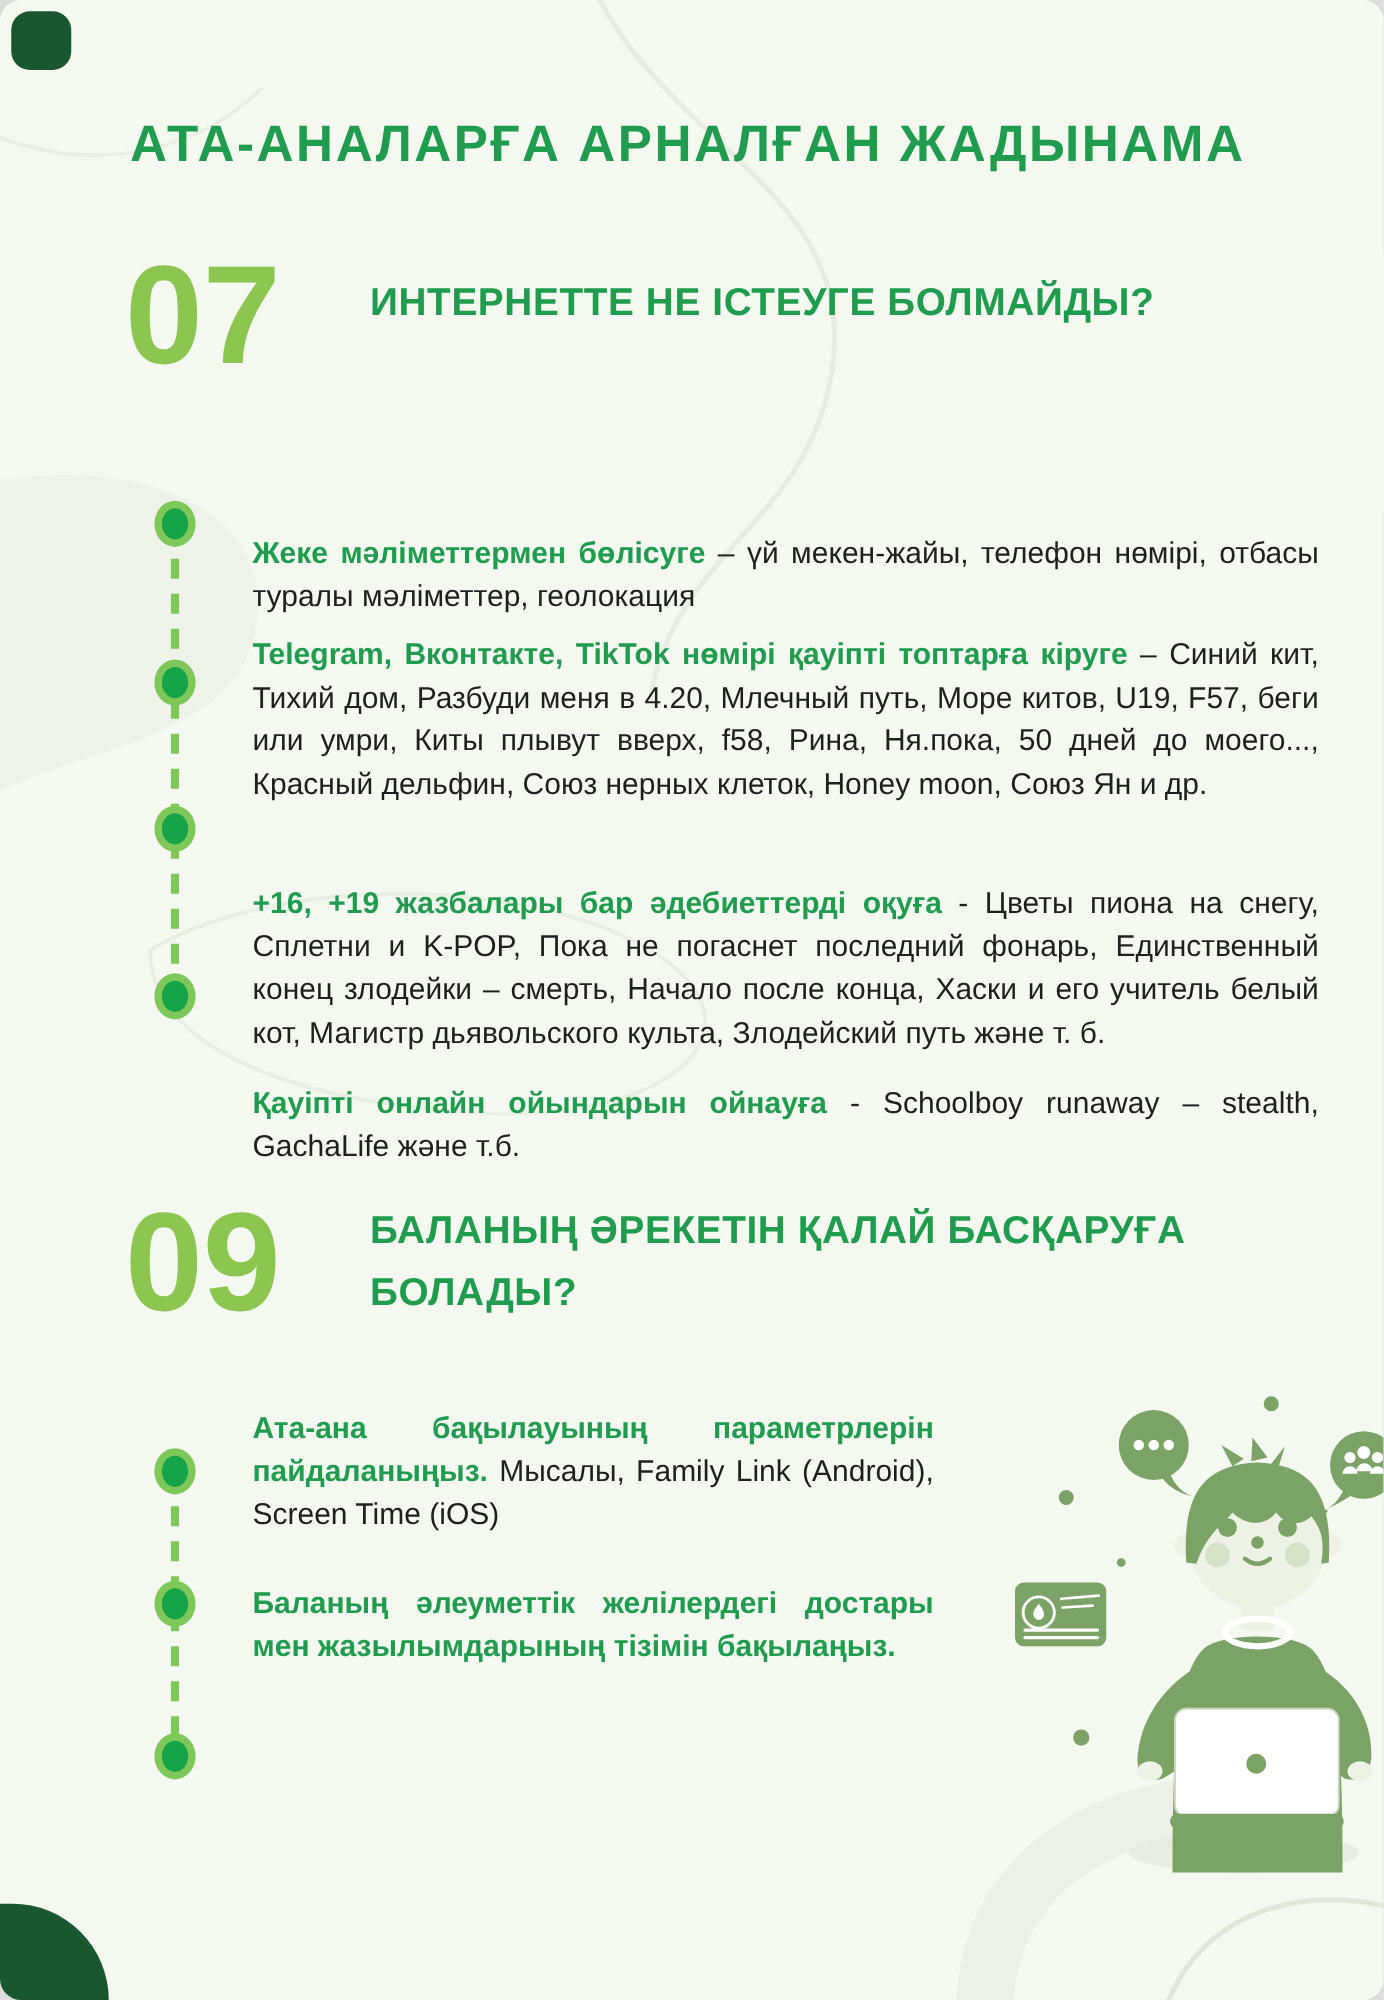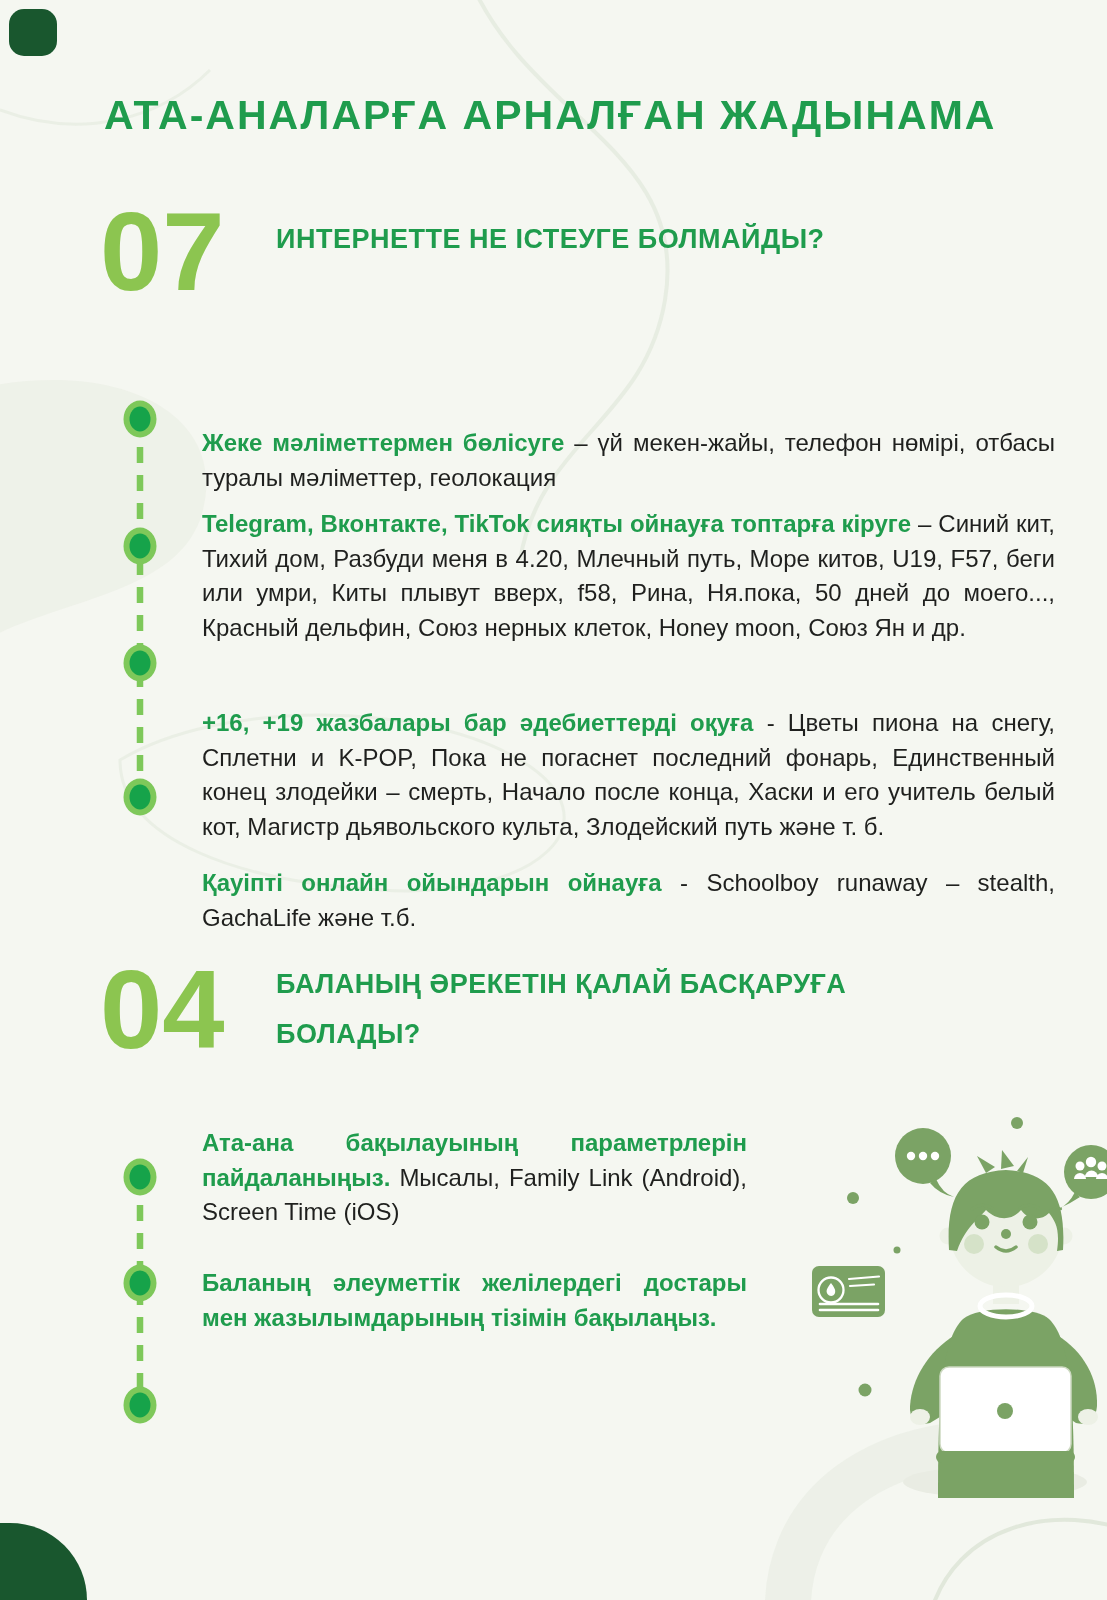--- a/index.html
+++ b/index.html
@@ -12,21 +12,21 @@
     --bg:#f5f7f1;
     --illo:#7ba365;
     --illo-light:#edf1e6;
     --cheek:#d5e2c8;
     --swirl:#e6ebe0;
   }
   html,body{margin:0;padding:0;}
   body{background:#dcdcdc;font-family:"Liberation Sans","DejaVu Sans",sans-serif;}
   .page{
     position:relative;width:1107px;height:1600px;background:var(--bg);
-    overflow:hidden;margin:0 auto;
+    overflow:hidden;margin:0 auto;border-radius:17px;
   }
   svg{display:block;}
   .bg-svg{position:absolute;left:0;top:0;}
   .corner-tl{
     position:absolute;left:9px;top:9px;width:48px;height:47px;
     border-radius:15px;background:var(--dark);
   }
   .corner-bl{
     position:absolute;left:0;bottom:0;width:87px;height:77px;
     border-radius:0 78px 0 0;background:var(--dark);
@@ -36,22 +36,22 @@
     font-size:41px;font-weight:bold;color:var(--green);
     letter-spacing:2px;white-space:nowrap;
   }
   .sec-num{
     position:absolute;left:100px;margin:0;
     font-size:112px;font-weight:bold;color:var(--lightgreen);line-height:1;
   }
   .sec-num.n1{top:196px;}
   .sec-num.n2{top:954px;}
   .sec-heading{
-    position:absolute;left:276px;margin:0;
-    font-size:27px;font-weight:bold;color:var(--green);
+    position:absolute;left:296px;margin:0;
+    font-size:31px;font-weight:bold;color:var(--green);
   }
   .sec-heading.h1{top:224px;white-space:nowrap;letter-spacing:0.5px;}
   .sec-heading.h2{top:959px;width:720px;line-height:50px;letter-spacing:0.5px;}
   .item{
     position:absolute;margin:0;
     font-size:24px;line-height:34.5px;color:var(--ink);
     text-align:justify;
   }
   .item .lead{font-weight:bold;color:var(--green);}
   .item .sep{color:var(--ink);}
@@ -106,27 +106,27 @@
       <ellipse cx="22" cy="268" rx="10.5" ry="12.5" fill="var(--dotfill)"></ellipse>
     </g>
     <g>
       <ellipse cx="22" cy="402" rx="16.5" ry="18.5" fill="var(--ring)"></ellipse>
       <ellipse cx="22" cy="402" rx="10.5" ry="12.5" fill="var(--dotfill)"></ellipse>
     </g>
   </svg>
 
   <p class="item s1 p1"><span class="lead">Жеке мәліметтермен бөлісуге</span><span class="sep"> – </span><span>үй мекен-жайы, телефон нөмірі, отбасы туралы мәліметтер, геолокация</span></p>
 
-  <p class="item s1 p2"><span class="lead">Telegram, Вконтакте, TikTok сияқты ойнауға топтарға кіруге</span><span class="sep"> – </span><span>Синий кит, Тихий дом, Разбуди меня в 4.20, Млечный путь, Море китов, U19, F57, беги или умри, Киты плывут вверх, f58, Рина, Ня.пока, 50 дней до моего..., Красный дельфин, Союз нерных клеток, Honey moon, Союз Ян и др.</span></p>
+  <p class="item s1 p2"><span class="lead">Telegram, Вконтакте, TikTok нөмірі қауіпті топтарға кіруге</span><span class="sep"> – </span><span>Синий кит, Тихий дом, Разбуди меня в 4.20, Млечный путь, Море китов, U19, F57, беги или умри, Киты плывут вверх, f58, Рина, Ня.пока, 50 дней до моего..., Красный дельфин, Союз нерных клеток, Honey moon, Союз Ян и др.</span></p>
 
   <p class="item s1 p3"><span class="lead">+16, +19 жазбалары бар әдебиеттерді оқуға</span><span class="sep"> - </span><span>Цветы пиона на снегу, Сплетни и K-POP, Пока не погаснет последний фонарь, Единственный конец злодейки – смерть, Начало после конца, Хаски и его учитель белый кот, Магистр дьявольского культа, Злодейский путь және т. б.</span></p>
 
   <p class="item s1 p4"><span class="lead">Қауіпті онлайн ойындарын ойнауға</span><span class="sep"> - </span><span>Schoolboy runaway – stealth, GachaLife және т.б.</span></p>
 
-  <div class="sec-num n2">04</div>
+  <div class="sec-num n2">09</div>
   <h2 class="sec-heading h2">БАЛАНЫҢ ӘРЕКЕТІН ҚАЛАЙ БАСҚАРУҒА БОЛАДЫ?</h2>
 
   <svg class="timeline tl2" width="44" height="280" viewBox="0 0 44 280">
     <line x1="22" y1="22" x2="22" y2="250" stroke="var(--ring)" stroke-width="6.5" stroke-dasharray="16 12"></line>
     <g>
       <ellipse cx="22" cy="22" rx="16.5" ry="18.5" fill="var(--ring)"></ellipse>
       <ellipse cx="22" cy="22" rx="10.5" ry="12.5" fill="var(--dotfill)"></ellipse>
     </g>
     <g>
       <ellipse cx="22" cy="128" rx="16.5" ry="18.5" fill="var(--ring)"></ellipse>

